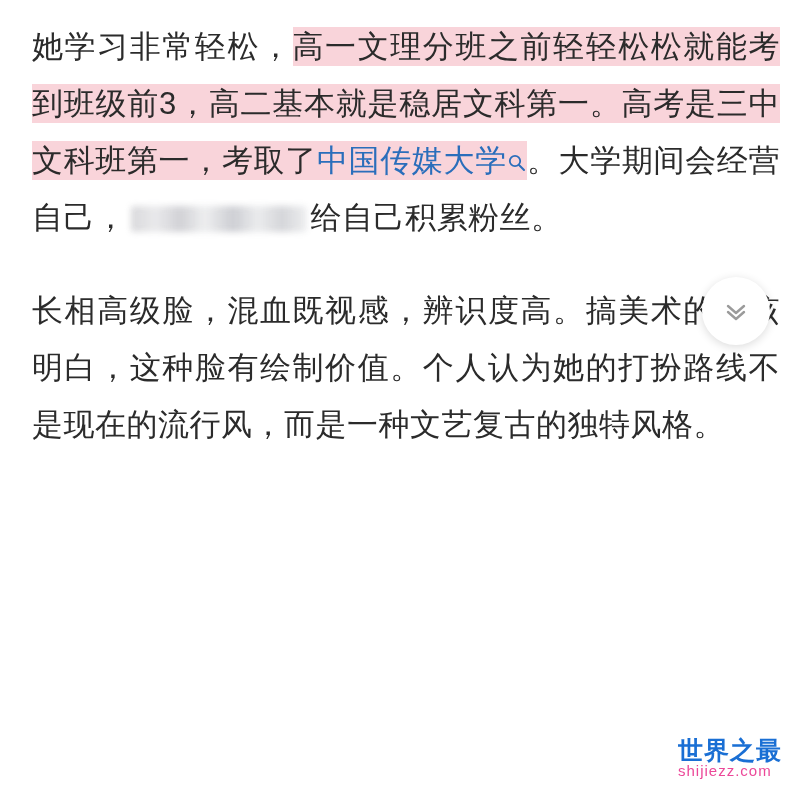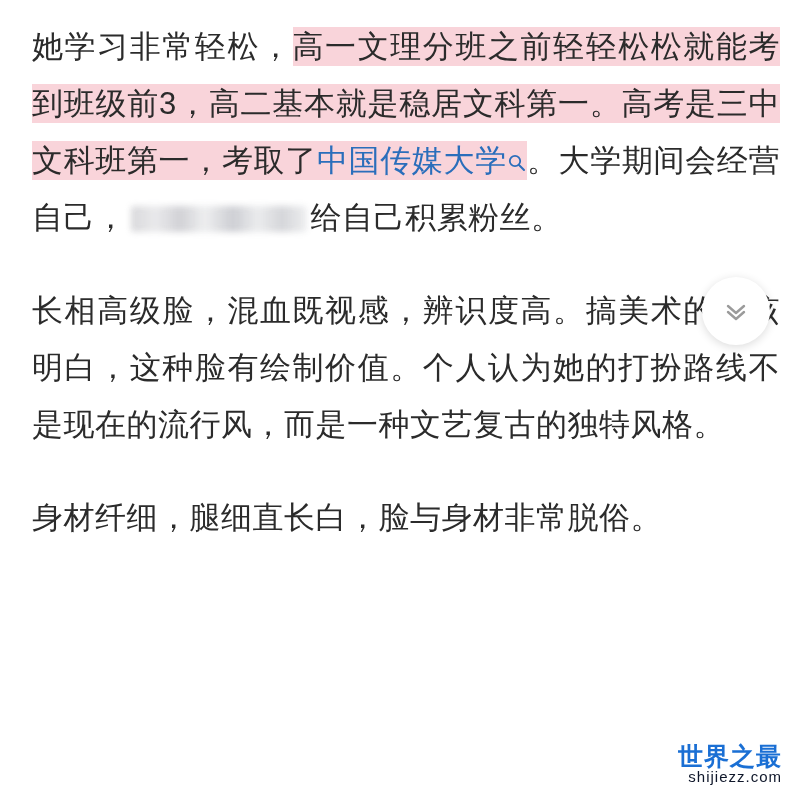--- a/index.html
+++ b/index.html
@@ -82,49 +82,48 @@
     display: flex;
     align-items: center;
     justify-content: center;
   }
   .scroll-fab svg {
     display: block;
   }
   .watermark {
     position: absolute;
     right: 18px;
-    bottom: 4px;
-    text-align: right;
+    bottom: 10px;
+    text-align: left;
     line-height: 1.05;
   }
   .wm-main {
     font-size: 25px;
     font-weight: bold;
     color: #1a6fd4;
     letter-spacing: 1px;
   }
   .wm-sub {
     font-size: 15px;
-    color: #0f172a;
+    color: #ec4899;
     letter-spacing: 1px;
   }
 </style>
 </head>
 <body>
 
 <div class="page">
 
   <p class="para"><span>她学习非常轻松，</span><span class="hl">高一文理分班之前轻轻松松就能考到班级前3，高二基本就是稳居文科第一。高考是三中文科班第一，考取了</span><span class="hl link">中国传媒大学</span><span class="hl"><span class="search-icon"><svg width="20" height="20" viewBox="0 0 20 20">
             <circle cx="8" cy="8" r="5.2" fill="none" stroke="#2a6ebb" stroke-width="1.8"></circle>
             <line x1="12" y1="12" x2="17" y2="17" stroke="#2a6ebb" stroke-width="2" stroke-linecap="round"></line>
           </svg></span></span><span>。大学期间会经营自己，</span><span class="redacted"></span><span>给自己积累粉丝。</span></p>
 
   <p class="para">长相高级脸，混血既视感，辨识度高。搞美术的应该明白，这种脸有绘制价值。个人认为她的打扮路线不是现在的流行风，而是一种文艺复古的独特风格。</p>
 
-  <p class="para">身材纤细，腿细直长白，脸与身材非常脱俗。</p>
 
 
   <div class="scroll-fab">
     <span>
       <svg width="30" height="26" viewBox="0 0 30 26">
         <polyline points="7,8 15,15 23,8" fill="none" stroke="#9b9b9b" stroke-width="2.4" stroke-linecap="round" stroke-linejoin="round"></polyline>
         <polyline points="7,14 15,21 23,14" fill="none" stroke="#9b9b9b" stroke-width="2.4" stroke-linecap="round" stroke-linejoin="round"></polyline>
       </svg>
     </span>
   </div>

